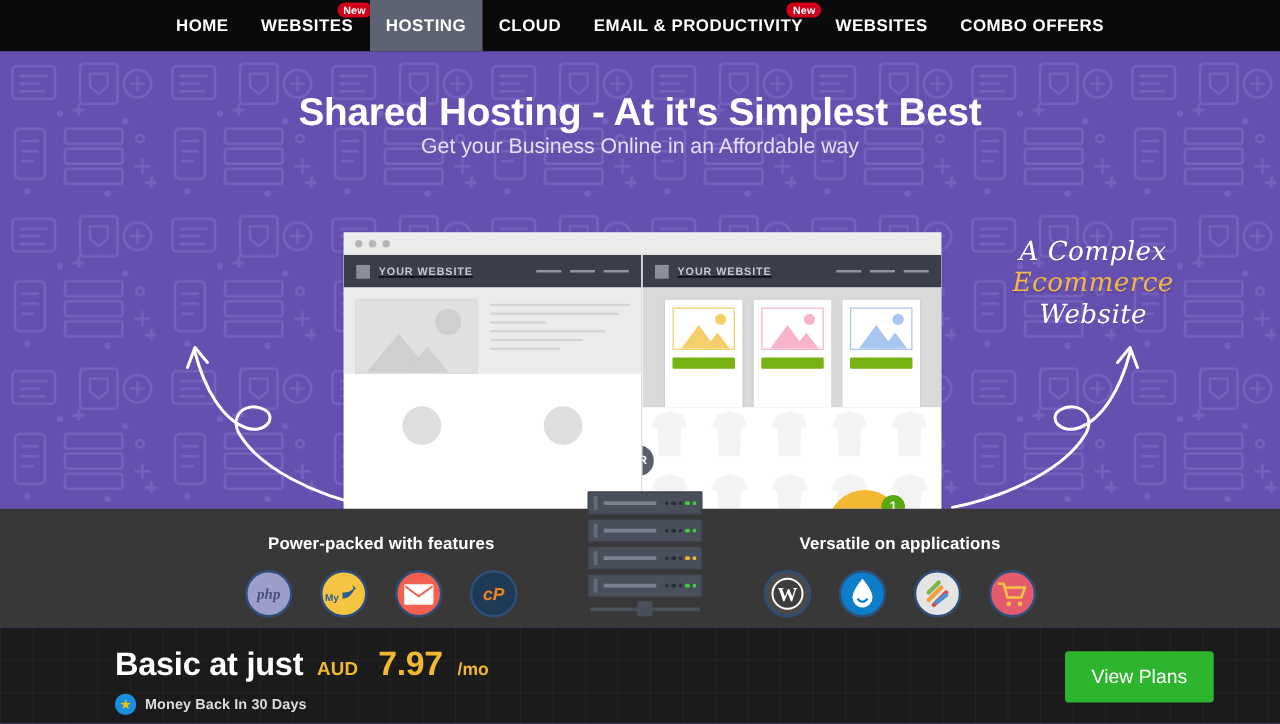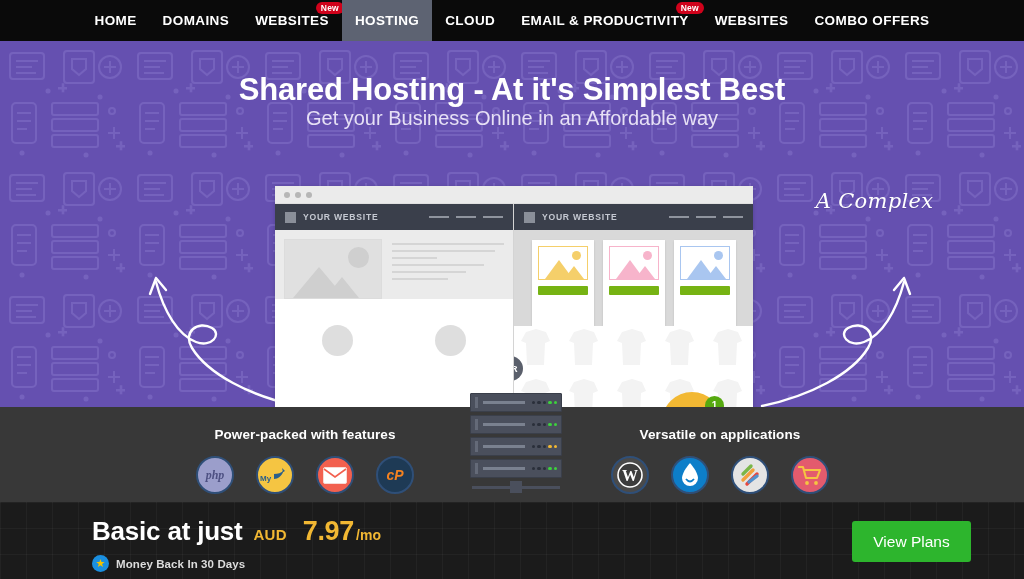--- a/index.html
+++ b/index.html
@@ -38,21 +38,21 @@
     background:#6550b0; overflow:hidden;
   }
   .pattern{ position:absolute; inset:0; opacity:1; }
 
   .hero-title{
     position:absolute; left:0; top:31px; width:1024px; text-align:center;
     color:#fff; font-size:31px; font-weight:bold; letter-spacing:-.2px;
   }
   .hero-sub{
     position:absolute; left:0; top:66px; width:1024px; text-align:center;
-    color:#e6e0f5; font-size:20px; font-weight:normal;
+    color:#e6e0f5; font-size:17px; font-weight:normal;
   }
 
   
   .callout{ position:absolute; text-align:center; line-height:1.18;
     font-family:"DejaVu Serif", serif; font-style:italic;
     font-size:21px; color:#ffffff; text-shadow:0 1px 1px rgba(0,0,0,.12);
     letter-spacing:.3px; }
   .callout .accent{ color:#f2b843; }
   .callout-left{ left:98px; top:145px; width:160px; }
   .callout-right{ left:772px; top:148px; width:205px; }
@@ -61,21 +61,21 @@
   .browser{
     position:absolute; left:275px; top:145px; width:478px; height:262px;
     background:#fff; box-shadow:0 1px 4px rgba(0,0,0,.18);
   }
   .browser-chrome{
     height:18px; background:#ebebeb; display:flex; align-items:center;
     padding-left:9px; gap:5px;
     border-bottom:1px solid #e0e0e0;
   }
   .dot{ width:6px; height:6px; border-radius:50%; background:#b6b6b6; }
-  .browser-body{ position:relative; height:244px; display:flex; }
+  .browser-body{ position:relative; height:244px; display:flex;text-decoration:underline; }
   .pane{ position:relative; height:100%; overflow:hidden; }
   .pane-left{ width:239px; background:#fff; border-right:1px solid #d4d4d4; }
   .pane-right{ width:239px; background:#fff; }
 
   .site-header{
     height:26px; background:#3a3f4b;
     display:flex; align-items:center; padding:0 10px;
   }
   .logo-sq{ width:11px; height:11px; background:#8a8f99; }
   .site-name{ color:#c5c9d2; font-size:8.6px; font-weight:bold;
@@ -174,43 +174,40 @@
     background:#1b1b1b; z-index:10;
     background-image:linear-gradient(rgba(255,255,255,.035) 1px, transparent 1px),
                      linear-gradient(90deg, rgba(255,255,255,.035) 1px, transparent 1px);
     background-size:26px 26px;
   }
   .price-left{ position:absolute; left:92px; top:14px; }
   .price-line{ display:flex; align-items:baseline; }
   .starts{ color:#fff; font-size:26px; font-weight:bold; letter-spacing:-.2px;}
   .cur{ color:#f2b833; font-size:15px; font-weight:bold; margin-left:11px; letter-spacing:.2px;}
   .amount{ color:#f2b833; font-size:27px; font-weight:bold; margin-left:4px; letter-spacing:-.3px;}
-  .per{ color:#f2b833; font-size:14px; font-weight:bold; margin-left:2px;}
+  .per{ color:#f2b833; font-size:14px; font-weight:bold; margin-left:12px;}
   .guarantee{ display:flex; align-items:center; margin-top:8px; }
   .star-badge{ width:17px;height:17px;border-radius:50%;background:#1a8fe0;
     display:flex;align-items:center;justify-content:center; color:#f2c200; font-size:11px; }
   .guarantee-txt{ color:#dcdcdc; font-size:11.5px; font-weight:bold; margin-left:7px; letter-spacing:.1px;}
   .view-plans{
     position:absolute; right:53px; top:521px; width:119px; height:41px;
     background:#2db52d; color:#fff; border:none; border-radius:3px;
     font-size:15.5px; font-family:"Liberation Sans", sans-serif;
     cursor:pointer; z-index:20;
   }
 </style>
 </head>
 <body>
 
 <div class="page">
 
   <nav class="navbar">
     <div class="nav-item">
       <span>HOME</span>
-    </div>
-    <div class="nav-item">
-      <span>DOMAINS</span>
     </div>
     <div class="nav-item">
       <span>WEBSITES</span>
       <span class="new-badge">New</span>
     </div>
     <div class="nav-item active">
       <span>HOSTING</span>
     </div>
     <div class="nav-item">
       <span>CLOUD</span>
@@ -261,20 +258,24 @@
       </defs>
       <rect width="1024" height="366" fill="url(#pat)"></rect>
     </svg>
 
     <h1 class="hero-title">Shared Hosting - At it's Simplest Best</h1>
     <p class="hero-sub">Get your Business Online in an Affordable way</p>
 
 
     <div class="callout callout-right">
       <div>A Complex</div>
+      <div>
+        <span class="accent">Ecommerce</span>
+        <span>Website</span>
+      </div>
     </div>
 
     <svg class="arrow-svg" style="left:130px;top:215px" width="175" height="160">
       <path d="M168 150 C120 140 78 118 62 92 C52 76 68 64 82 72 C92 78 82 92 66 86 C48 79 34 56 26 26" stroke="#fff" stroke-width="2.4" fill="none" stroke-linecap="round"></path>
       <path d="M26 22 L20 38 M26 22 L36 34" stroke="#fff" stroke-width="2.4" fill="none" stroke-linecap="round"></path>
     </svg>
 
     <svg class="arrow-svg" style="left:755px;top:215px" width="175" height="160">
       <path d="M7 150 C55 140 97 118 113 92 C123 76 107 64 93 72 C83 78 93 92 109 86 C127 79 141 56 149 26" stroke="#fff" stroke-width="2.4" fill="none" stroke-linecap="round"></path>
       <path d="M149 22 L155 38 M149 22 L139 34" stroke="#fff" stroke-width="2.4" fill="none" stroke-linecap="round"></path>

